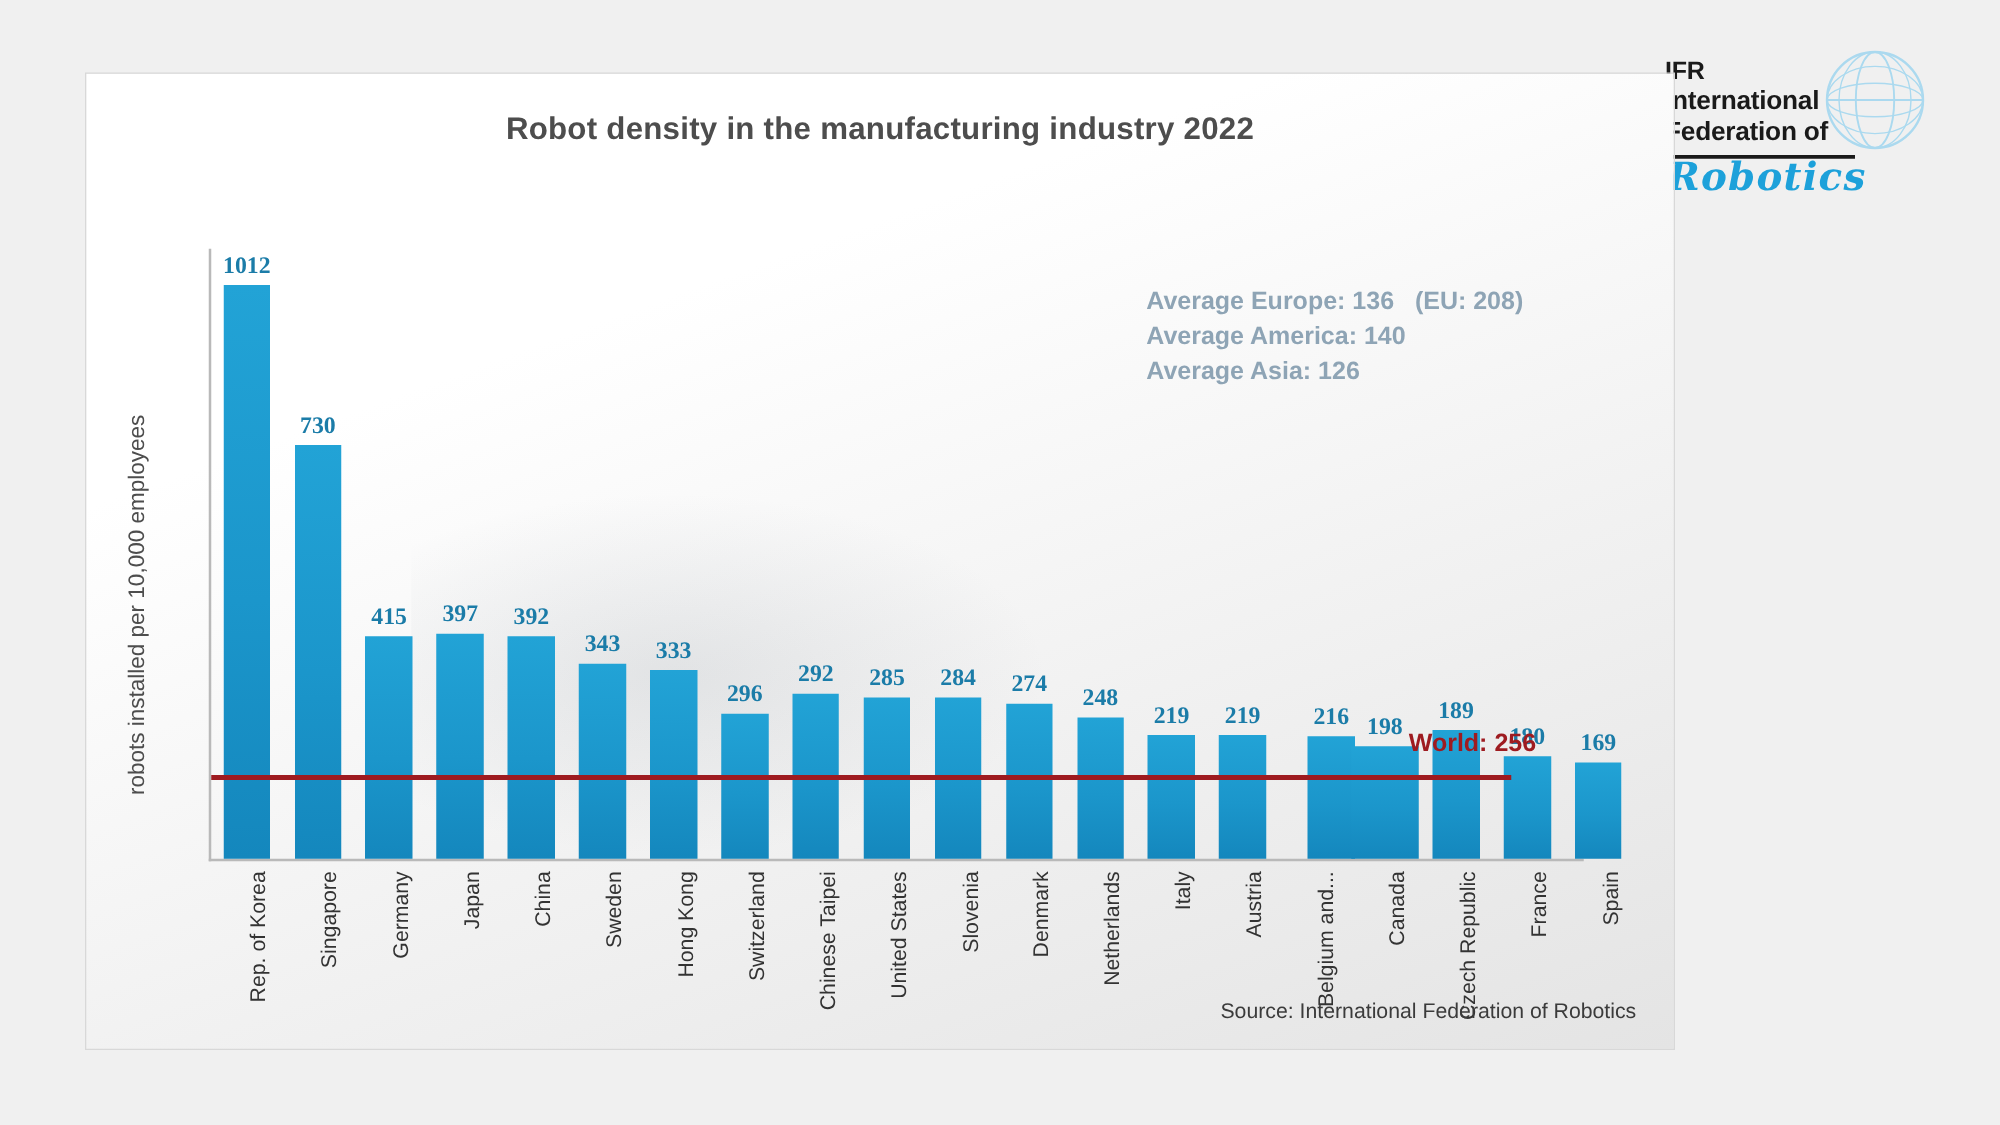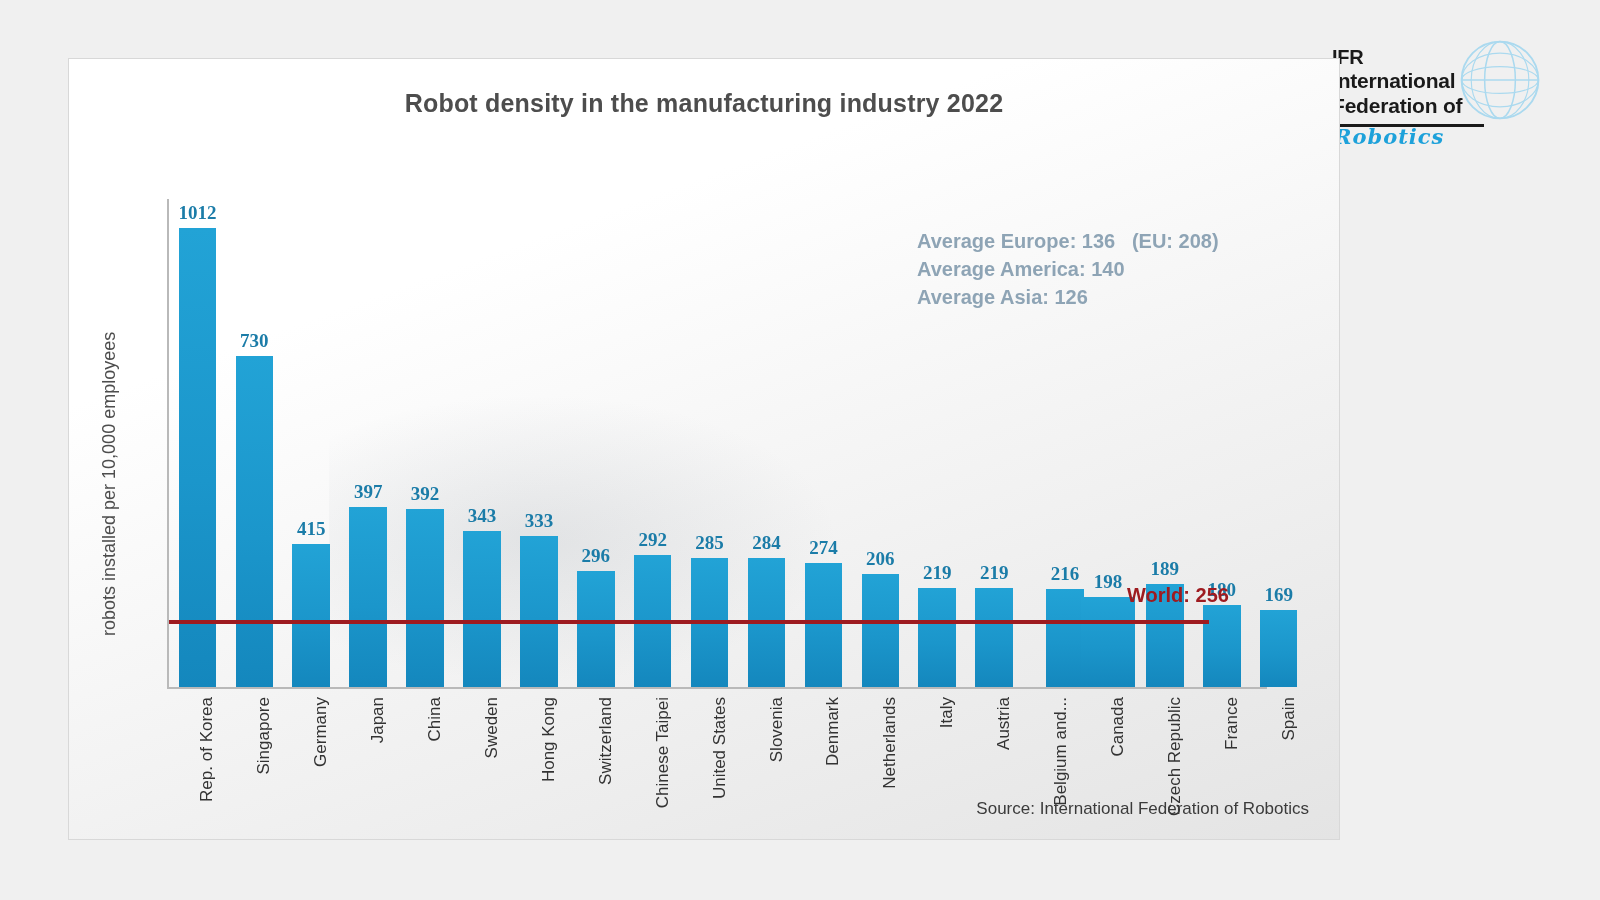--- a/index.html
+++ b/index.html
@@ -47,21 +47,21 @@
     height: 3px;
     background: #1a1a1a;
   }
   .logo-script {
     position: absolute;
     left: 2px;
     top: 92px;
     font-family: "DejaVu Serif", serif;
     font-style: italic;
     font-weight: bold;
-    font-size: 21px;
+    font-size: 31px;
     color: #1da1da;
     letter-spacing: 1px;
   }
   .logo-globe {
     position: absolute;
     right: 4px;
     top: 0px;
     width: 96px;
     height: 96px;
     opacity: 0.85;
@@ -269,21 +269,21 @@
             </div>
             <div class="cat-label">Rep. of Korea</div>
           </div>
           <div class="bar-cell">
             <div class="bar" style="height: 331.204px;">
               <div class="bar-value">730</div>
             </div>
             <div class="cat-label">Singapore</div>
           </div>
           <div class="bar-cell">
-            <div class="bar" style="height: 143px; margin-top: 40px;">
+            <div class="bar" style="height: 178px; margin-top: 40px;">
               <div class="bar-value">415</div>
             </div>
             <div class="cat-label">Germany</div>
           </div>
           <div class="bar-cell">
             <div class="bar" style="height: 180.12px;">
               <div class="bar-value">397</div>
             </div>
             <div class="cat-label">Japan</div>
           </div>
@@ -330,21 +330,21 @@
             <div class="cat-label">Slovenia</div>
           </div>
           <div class="bar-cell">
             <div class="bar" style="height: 124.315px;">
               <div class="bar-value">274</div>
             </div>
             <div class="cat-label">Denmark</div>
           </div>
           <div class="bar-cell">
             <div class="bar" style="height: 112.519px;">
-              <div class="bar-value">206</div>
+              <div class="bar-value">248</div>
             </div>
             <div class="cat-label">Netherlands</div>
           </div>
           <div class="bar-cell">
             <div class="bar" style="height: 99.3611px;">
               <div class="bar-value">219</div>
             </div>
             <div class="cat-label">Italy</div>
           </div>
           <div class="bar-cell">

